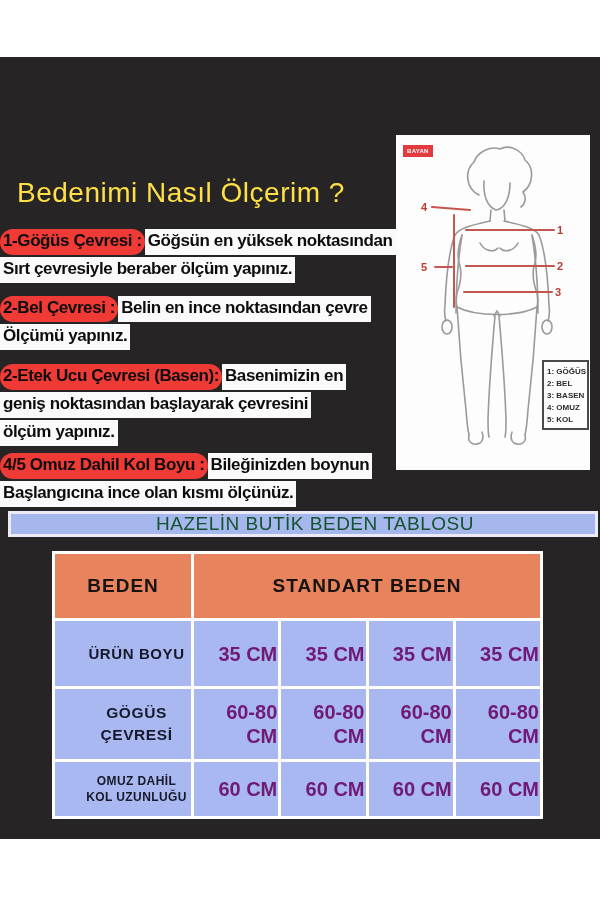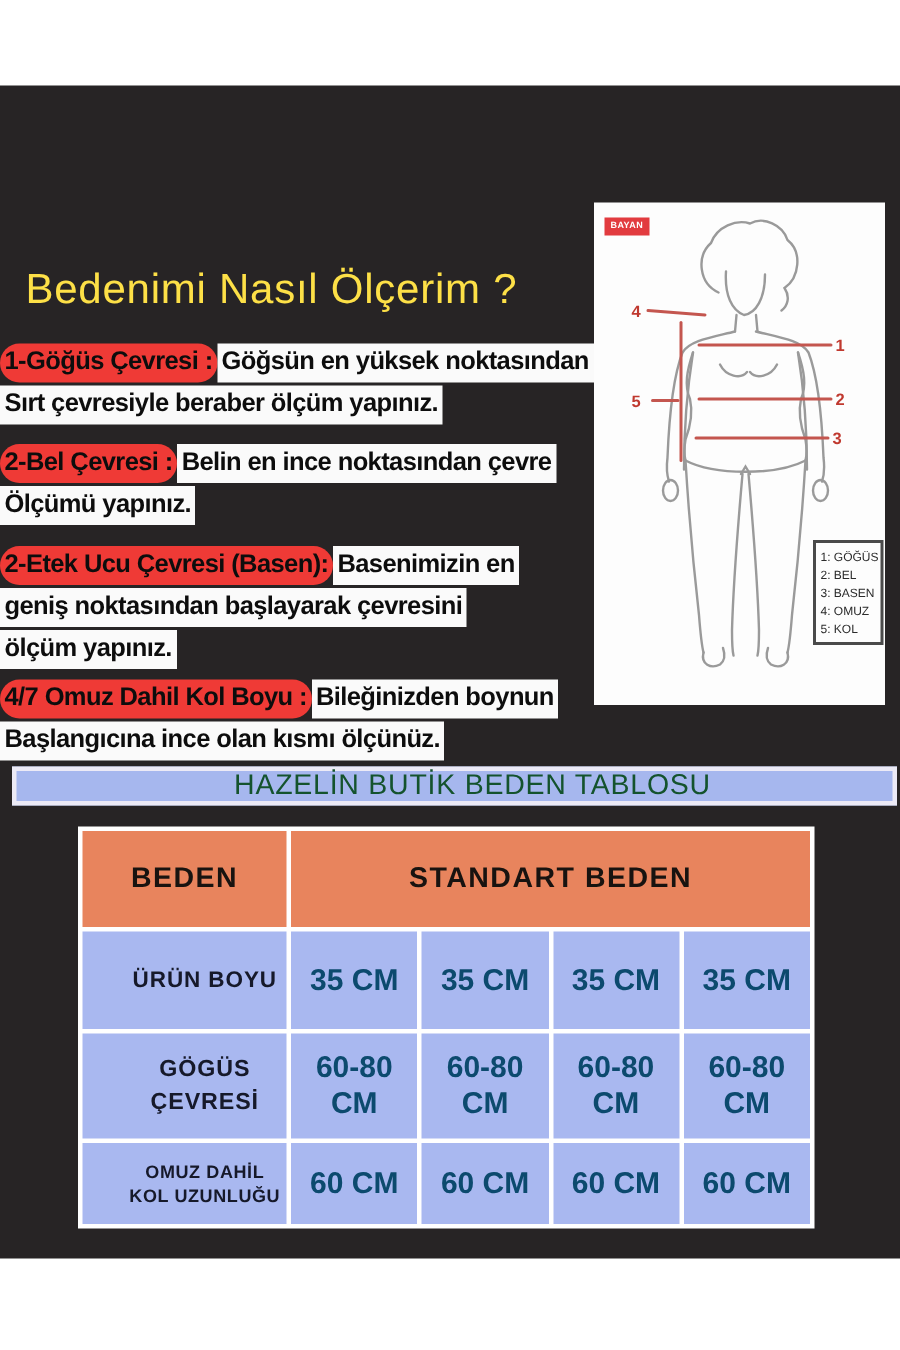--- a/index.html
+++ b/index.html
@@ -18,35 +18,35 @@
   .seg.red{background:#ef3a36;border-radius:13px;}
   .seg.white{background:#fafafa;}
 
   .figure-panel{position:absolute;left:396px;top:78px;width:194px;height:335px;
                 background:#fdfdfd;z-index:2;}
   .badge{position:absolute;left:7px;top:10px;background:#e23b3f;color:#ffffff;
          font-size:6px;font-weight:bold;padding:3px 4px;letter-spacing:0.3px;}
   .legend{position:absolute;left:146px;top:225px;width:47px;height:70px;
           border:2px solid #4a4a4a;background:#fdfdfd;box-sizing:border-box;
           padding:4px 0 0 3px;}
-  .legend div{font-size:8px;font-weight:normal;color:#2b2b2b;line-height:12px;white-space:nowrap;}
+  .legend div{font-size:8px;font-weight:bold;color:#2b2b2b;line-height:12px;white-space:nowrap;}
   .fig-svg{position:absolute;left:0;top:0;}
 
   .banner{position:absolute;left:8px;top:454px;width:584px;height:20px;
           background:#a6b7ee;border:3px solid #eceaf6;box-sizing:content-box;
           text-align:center;line-height:20px;}
   .banner span{font-size:19px;color:#14532d;letter-spacing:0.5px;margin-left:24px;}
 
   .size-table{position:absolute;left:52px;top:494px;width:491px;
               border-collapse:separate;border-spacing:3px;background:#ffffff;}
   .size-table th{background:#e8845d;color:#181310;font-size:19px;font-weight:bold;
                  letter-spacing:1px;text-align:center;height:62px;}
   .size-table td{background:#a9b8f0;text-align:center;vertical-align:middle;}
   .size-table td.rlabel{color:#16192a;font-weight:bold;padding-left:28px;}
-  .size-table td.val{color:#0c4a6e;font-weight:bold;font-size:20px;line-height:24px;}
+  .size-table td.val{color:#701a75;font-weight:bold;font-size:20px;line-height:24px;text-align:right;}
   .row1 td{height:63px;} .row2 td{height:68px;} .row3 td{height:52px;}
   .row1 .rlabel{font-size:15px;letter-spacing:0.6px;}
   .row2 .rlabel{font-size:15.5px;letter-spacing:0.6px;line-height:22px;}
   .row3 .rlabel{font-size:12px;letter-spacing:0.4px;line-height:16px;}
   .c-label{width:111px;} .c-v{width:88px;}
 </style>
 </head>
 <body>
 
 <div class="page">
@@ -81,21 +81,21 @@
         <div class="iline">
           <span class="seg white">geniş noktasından başlayarak çevresini</span>
         </div>
         <div class="iline">
           <span class="seg white">ölçüm yapınız.</span>
         </div>
       </div>
 
       <div class="iblock" style="top:396px">
         <div class="iline">
-          <span class="seg red">4/7 Omuz Dahil Kol Boyu :</span><span class="seg white"> Bileğinizden boynun</span>
+          <span class="seg red">4/5 Omuz Dahil Kol Boyu :</span><span class="seg white"> Bileğinizden boynun</span>
         </div>
         <div class="iline">
           <span class="seg white"> Başlangıcına ince olan kısmı ölçünüz.</span>
         </div>
       </div>
 
     </div>
 
     <div class="figure-panel">
       <svg class="fig-svg" width="194" height="335" viewBox="0 0 194 335">

